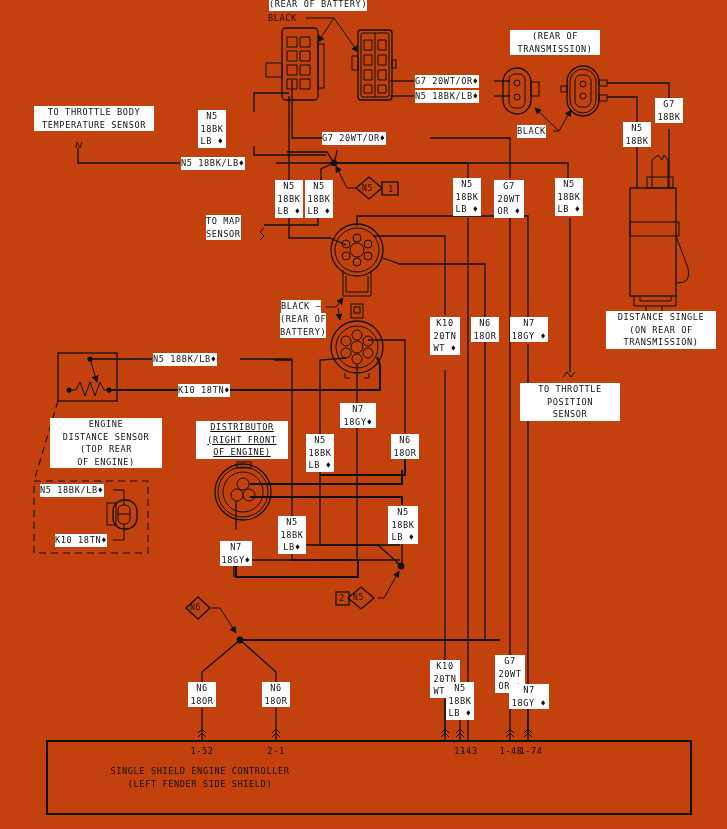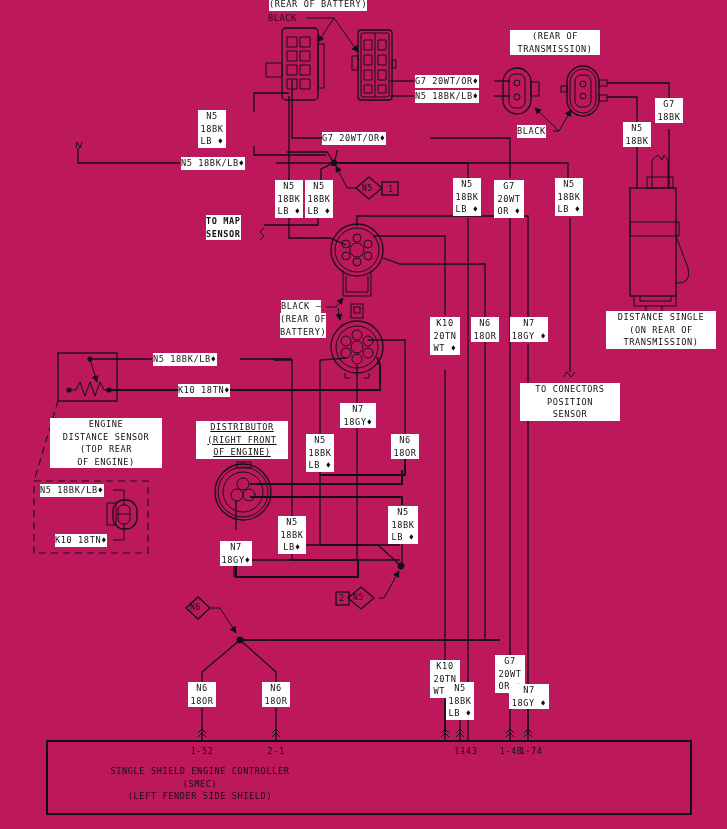--- a/index.html
+++ b/index.html
@@ -1,16 +1,16 @@
 <!DOCTYPE html>
 <html><head>
 <meta charset="utf-8">
 <style>
   html, body { margin:0; padding:0; background:#ffffff; }
-  #canvas { position:relative; width:727px; height:829px; overflow:hidden; background:#be185d; }
+  #canvas { position:relative; width:727px; height:829px; overflow:hidden; background:#c2410c; }
   svg.wires { position:absolute; left:0; top:0; width:727px; height:829px; }
   .w { stroke:#111; stroke-width:1.3; fill:none; }
   .wt { stroke:#111; stroke-width:2; fill:none; }
   .thin { stroke:#111; stroke-width:1; fill:none; }
   .dash { stroke:#111; stroke-width:1.1; fill:none; stroke-dasharray:7 5; }
   .lbl { position:absolute; font-family:"DejaVu Sans Mono", "Liberation Mono", monospace; font-size:8.6px; letter-spacing:0.6px; color:#111; white-space:pre; line-height:12.6px; background:#fff; }
   .lbl.c { text-align:center; }
   .lbl.nobg { background:transparent; }
   .stack span { display:block; }
 </style>
@@ -257,43 +257,44 @@
 <div class="lbl" style="left:415px;top:75px;">G7 20WT/OR♦</div>
 <div class="lbl" style="left:415px;top:90px;">N5 18BK/LB♦</div>
 
 <div class="lbl c" style="left:510px;top:30px;width:90px;"><span>(REAR OF</span><br><span>TRANSMISSION)</span></div>
 <div class="lbl" style="left:517px;top:125px;">BLACK</div>
 
 <div class="lbl c stack" style="left:655px;top:98px;width:28px;"><span>G7</span><span>18BK</span></div>
 <div class="lbl c stack" style="left:623px;top:122px;width:28px;"><span>N5</span><span>18BK</span></div>
 <div class="lbl c stack" style="left:606px;top:311px;width:110px;"><span>DISTANCE SINGLE</span><span>(ON REAR OF</span><span>TRANSMISSION)</span></div>
 
+<div class="lbl c stack" style="left:34px;top:106px;width:120px;"><span>TO THROTTLE BODY</span><span>TEMPERATURE SENSOR</span></div>
 <div class="lbl" style="left:181px;top:157px;">N5 18BK/LB♦</div>
 
 <div class="lbl" style="left:322px;top:132px;">G7 20WT/OR♦</div>
 <div class="lbl nobg" style="left:362px;top:183px;font-size:8px;">N5</div>
 <div class="lbl nobg" style="left:388px;top:183px;">1</div>
 
 <div class="lbl c stack" style="left:198px;top:110px;width:28px;"><span>N5</span><span>18BK</span><span>LB ♦</span></div>
 <div class="lbl c stack" style="left:275px;top:180px;width:28px;"><span>N5</span><span>18BK</span><span>LB ♦</span></div>
 <div class="lbl c stack" style="left:305px;top:180px;width:28px;"><span>N5</span><span>18BK</span><span>LB ♦</span></div>
 <div class="lbl c stack" style="left:453px;top:178px;width:28px;"><span>N5</span><span>18BK</span><span>LB ♦</span></div>
 <div class="lbl c stack" style="left:494px;top:180px;width:30px;"><span>G7</span><span>20WT</span><span>OR ♦</span></div>
 <div class="lbl c stack" style="left:555px;top:178px;width:28px;"><span>N5</span><span>18BK</span><span>LB ♦</span></div>
 
-<div class="lbl stack" style="left:206px;top:215px;font-weight:bold;"><span>TO MAP</span><span>SENSOR</span></div>
+<div class="lbl stack" style="left:206px;top:215px;"><span>TO MAP</span><span>SENSOR</span></div>
 
 <div class="lbl" style="left:281px;top:300px;">BLACK —</div>
 <div class="lbl stack" style="left:280px;top:313px;"><span>(REAR OF</span><span>BATTERY)</span></div>
 
 <div class="lbl c stack" style="left:430px;top:317px;width:30px;"><span>K10</span><span>20TN</span><span>WT ♦</span></div>
 <div class="lbl c stack" style="left:471px;top:317px;width:28px;"><span>N6</span><span>18OR</span></div>
 <div class="lbl c stack" style="left:510px;top:317px;width:38px;"><span>N7</span><span>18GY ♦</span></div>
 
-<div class="lbl c stack" style="left:520px;top:383px;width:100px;"><span>TO CONECTORS</span><span>POSITION</span><span>SENSOR</span></div>
+<div class="lbl c stack" style="left:520px;top:383px;width:100px;"><span>TO THROTTLE</span><span>POSITION</span><span>SENSOR</span></div>
 
 <div class="lbl" style="left:153px;top:353px;">N5 18BK/LB♦</div>
 <div class="lbl" style="left:178px;top:384px;">K10 18TN♦</div>
 <div class="lbl c stack" style="left:50px;top:418px;width:112px;"><span>ENGINE</span><span>DISTANCE SENSOR</span><span>(TOP REAR</span><span>OF ENGINE)</span></div>
 <div class="lbl" style="left:40px;top:484px;">N5 18BK/LB♦</div>
 <div class="lbl" style="left:55px;top:534px;">K10 18TN♦</div>
 
 <div class="lbl c stack" style="left:340px;top:403px;width:36px;"><span>N7</span><span>18GY♦</span></div>
 <div class="lbl c stack" style="left:306px;top:434px;width:28px;"><span>N5</span><span>18BK</span><span>LB ♦</span></div>
 <div class="lbl c stack" style="left:391px;top:434px;width:28px;"><span>N6</span><span>18OR</span></div>
@@ -315,15 +316,15 @@
 <div class="lbl c stack" style="left:495px;top:655px;width:30px;"><span>G7</span><span>20WT</span><span>OR ♦</span></div>
 <div class="lbl c stack" style="left:509px;top:684px;width:40px;"><span>N7</span><span>18GY ♦</span></div>
 
 <div class="lbl nobg c" style="left:186px;top:745px;width:32px;">1-52</div>
 <div class="lbl nobg c" style="left:262px;top:745px;width:28px;">2-1</div>
 <div class="lbl nobg c" style="left:456px;top:745px;width:26px;">1-3</div>
 <div class="lbl nobg c" style="left:450px;top:745px;width:26px;">1-4</div>
 <div class="lbl nobg c" style="left:496px;top:745px;width:30px;">1-48</div>
 <div class="lbl nobg c" style="left:516px;top:745px;width:30px;">1-74</div>
 
-<div class="lbl nobg c stack" style="left:80px;top:765px;width:240px;"><span>SINGLE SHIELD ENGINE CONTROLLER</span><span>(SMEC)</span><span>(LEFT FENDER SIDE SHIELD)</span></div>
+<div class="lbl nobg c stack" style="left:80px;top:765px;width:240px;"><span>SINGLE SHIELD ENGINE CONTROLLER</span><span>(LEFT FENDER SIDE SHIELD)</span></div>
 
 </div>
 
 </body></html>

